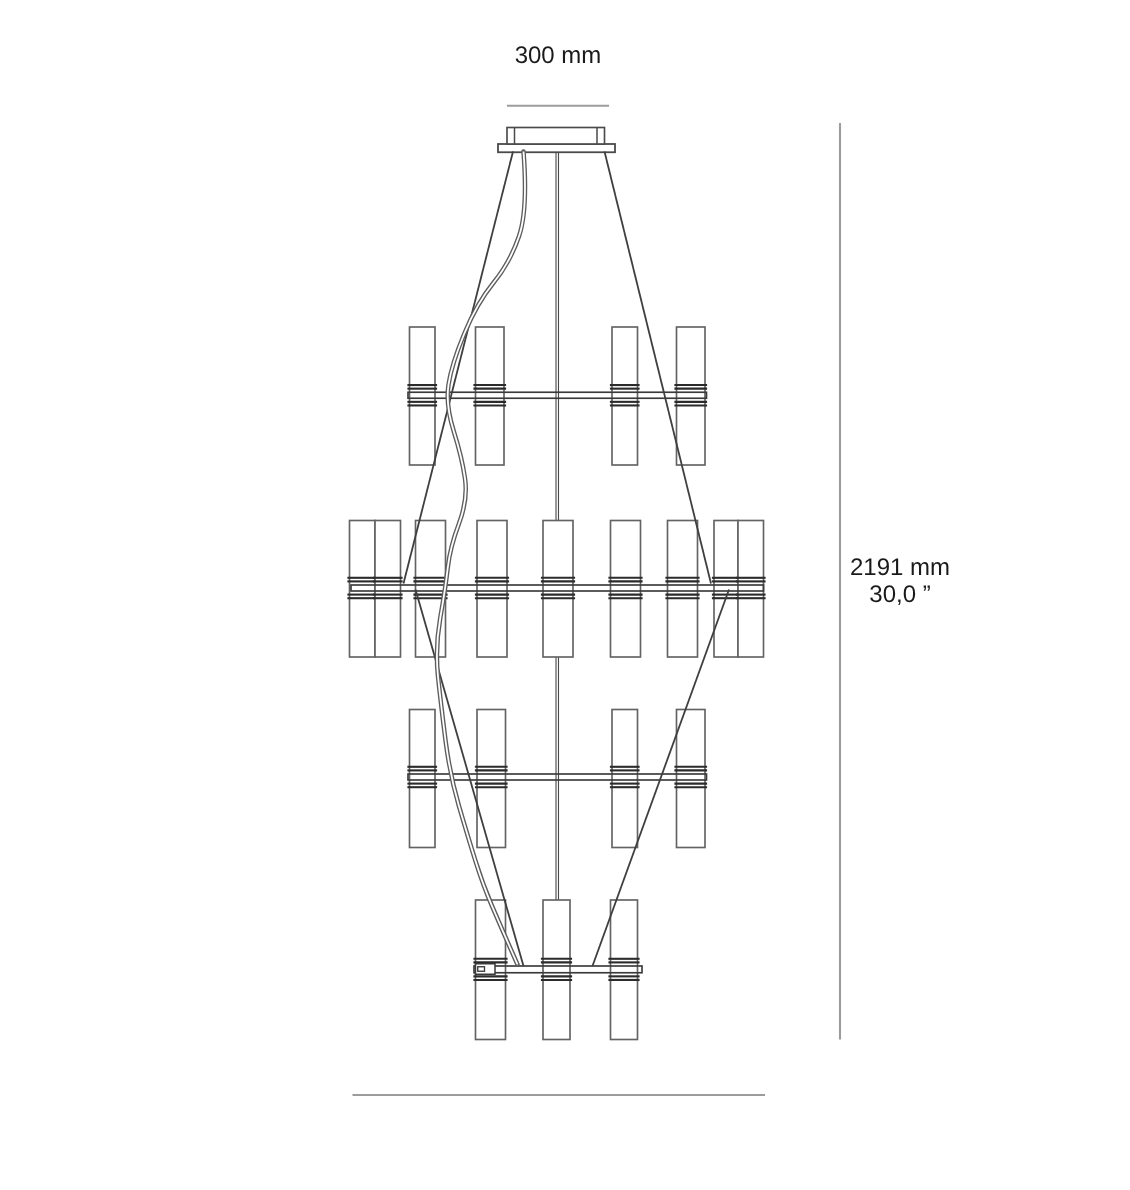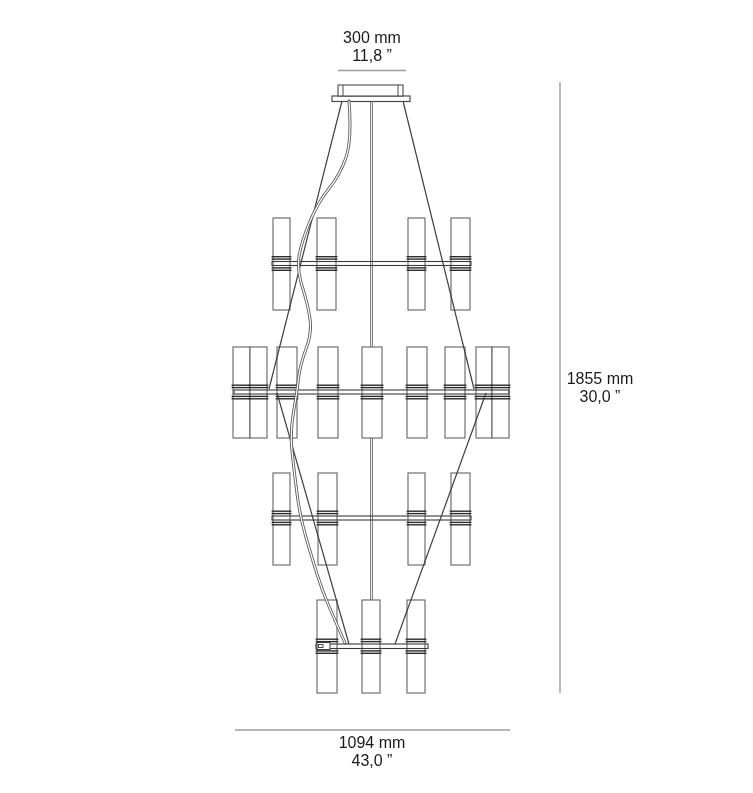--- a/index.html
+++ b/index.html
@@ -136,26 +136,21 @@
       <line x1="486" y1="393" x2="395" y2="644" stroke="#3f3f3f" stroke-width="1.2"></line>
       <path d="M349,101 Q352,140 346,157.5 Q340,175 329,188.5 Q318,202 309.5,222.5 Q301,243 299,256.5 Q297,270 302.5,287.5 Q308,305 310,319 Q312,333 306,349 Q300,365 298.5,378.5 Q297,392 293.5,412 Q290,432 292,451 Q294,470 297,493.5 Q300,517 306,537.5 Q312,558 317,574 Q322,590 328,604 Q334,618 339.5,630.5 L345,643" fill="none" stroke="#5d5d5d" stroke-width="3" stroke-linecap="round"></path>
       <path d="M349,101 Q352,140 346,157.5 Q340,175 329,188.5 Q318,202 309.5,222.5 Q301,243 299,256.5 Q297,270 302.5,287.5 Q308,305 310,319 Q312,333 306,349 Q300,365 298.5,378.5 Q297,392 293.5,412 Q290,432 292,451 Q294,470 297,493.5 Q300,517 306,537.5 Q312,558 317,574 Q322,590 328,604 Q334,618 339.5,630.5 L345,643" fill="none" stroke="#ffffff" stroke-width="1.2"></path>
       <line x1="338" y1="70.5" x2="406" y2="70.5" stroke="#9c9c9c" stroke-width="1.4"></line>
       <line x1="560" y1="82" x2="560" y2="693" stroke="#9c9c9c" stroke-width="1.4"></line>
       <line x1="235" y1="730" x2="510" y2="730" stroke="#9c9c9c" stroke-width="1.4"></line>
     </svg>
 
   <div class="dim dim-top">
     <div>300 mm</div>
-    <div>11,8 ”</div>
   </div>
 
   <div class="dim dim-right">
-    <div>1855 mm</div>
+    <div>2191 mm</div>
     <div>30,0 ”</div>
   </div>
 
-  <div class="dim dim-bottom">
-    <div>1094 mm</div>
-    <div>43,0 ”</div>
-  </div>
 
 </div>
 
 </body></html>

